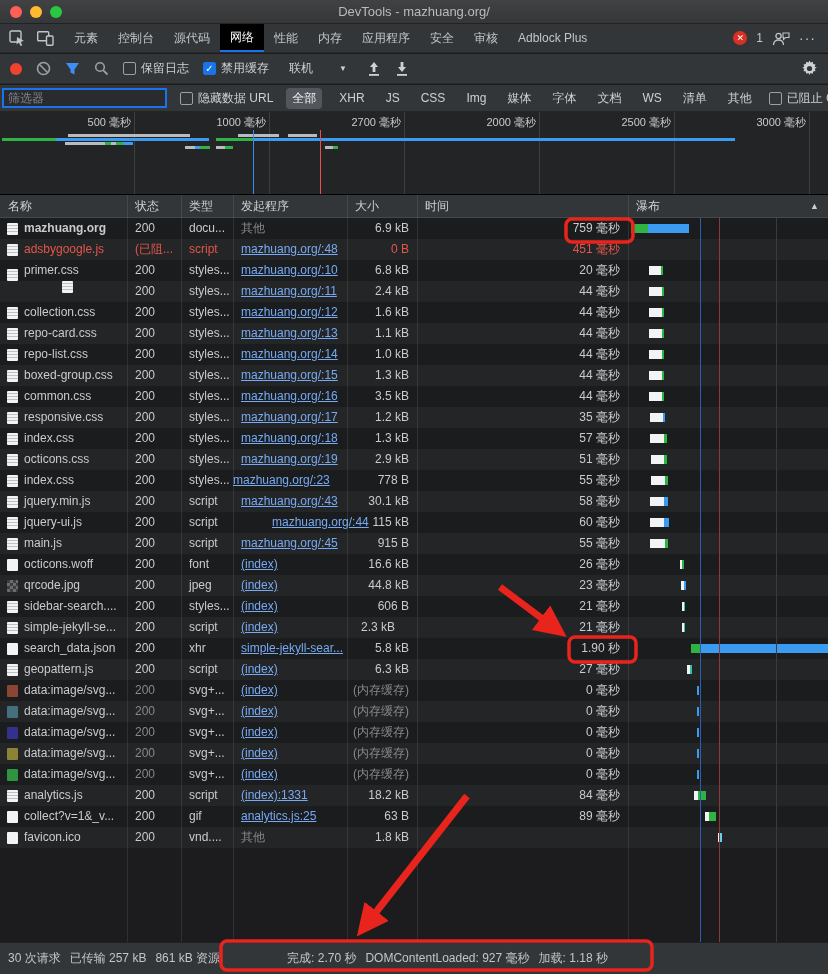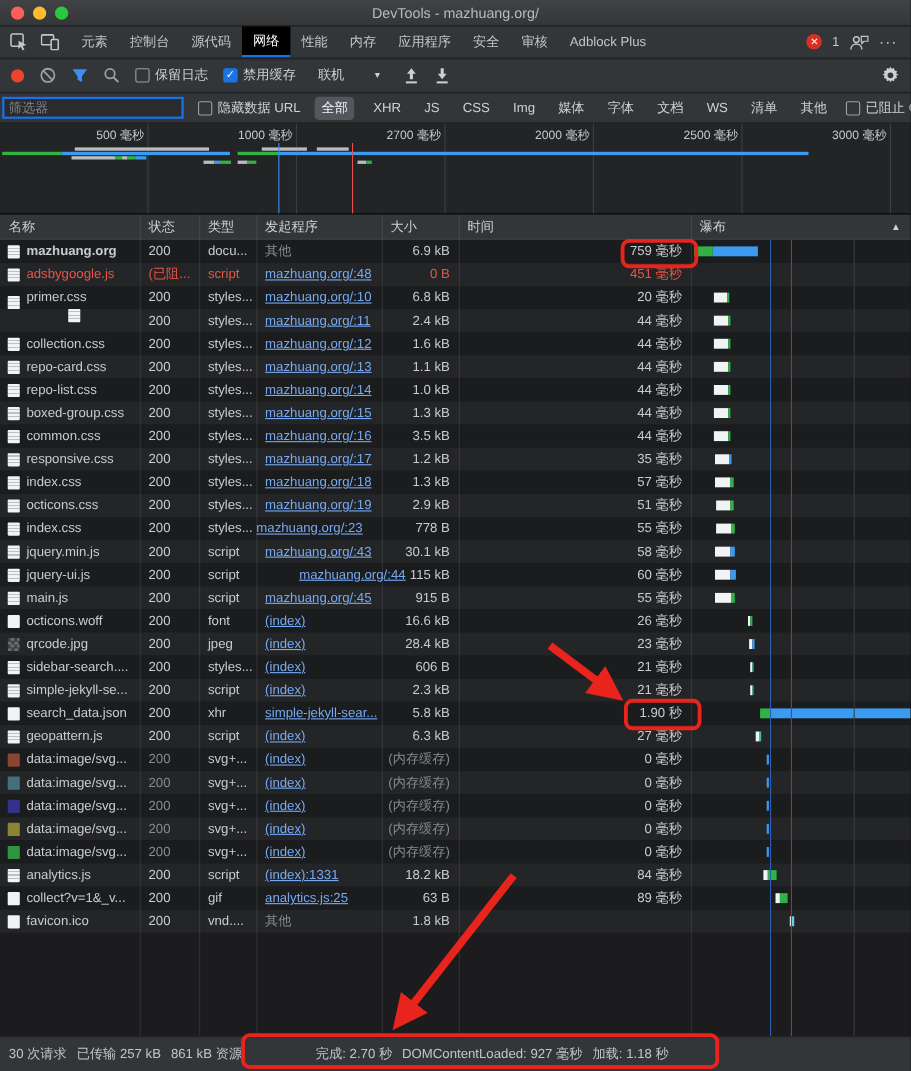--- a/index.html
+++ b/index.html
@@ -495,21 +495,21 @@
           <div class="wfseg" style="left: 682px; width: 2px; background: rgb(47, 179, 68);"></div>
         </div>
         <div class="row alt">
           <div class="cell namecell" style="left: 0px; width: 127px;">
             <span class="ric img"></span>
             <span>qrcode.jpg</span>
           </div>
           <div class="cell" style="left: 127px; width: 54px; padding-left: 8px;">200</div>
           <div class="cell" style="left: 181px; width: 52px; padding-left: 8px;">jpeg</div>
           <div class="cell" style="left: 233px; width: 114px; padding-left: 8px;"><span class="lnk">(index)</span></div>
-          <div class="cell right" style="left: 347px; width: 70px; padding-right: 8px;">28.4 kB</div>
+          <div class="cell right" style="left: 347px; width: 70px; padding-right: 8px;">44.8 kB</div>
           <div class="cell right" style="left: 417px; width: 211px; padding-right: 8px;">23 毫秒</div>
           <div class="wfseg" style="left: 681px; width: 3px; background: rgb(241, 243, 244);"></div>
           <div class="wfseg" style="left: 684px; width: 2px; background: rgb(59, 155, 240);"></div>
         </div>
         <div class="row">
           <div class="cell namecell" style="left: 0px; width: 127px;">
             <span class="ric doc"></span>
             <span>sidebar-search....</span>
           </div>
           <div class="cell" style="left: 127px; width: 54px; padding-left: 8px;">200</div>
@@ -521,21 +521,21 @@
           <div class="wfseg" style="left: 684px; width: 1px; background: rgb(53, 194, 160);"></div>
         </div>
         <div class="row alt">
           <div class="cell namecell" style="left: 0px; width: 127px;">
             <span class="ric doc"></span>
             <span>simple-jekyll-se...</span>
           </div>
           <div class="cell" style="left: 127px; width: 54px; padding-left: 8px;">200</div>
           <div class="cell" style="left: 181px; width: 52px; padding-left: 8px;">script</div>
           <div class="cell" style="left: 233px; width: 114px; padding-left: 8px;"><span class="lnk">(index)</span></div>
-          <div class="cell right" style="left: 347px; width: 70px; padding-right: 8px;">2.3 kB</div>
+          <div class="cell right" style="left: 347px; width: 70px; padding-right: 8px; text-align: center;">2.3 kB</div>
           <div class="cell right" style="left: 417px; width: 211px; padding-right: 8px;">21 毫秒</div>
           <div class="wfseg" style="left: 682px; width: 2px; background: rgb(241, 243, 244);"></div>
           <div class="wfseg" style="left: 684px; width: 1px; background: rgb(53, 194, 160);"></div>
         </div>
         <div class="row">
           <div class="cell namecell" style="left: 0px; width: 127px;">
             <span class="ric file"></span>
             <span>search_data.json</span>
           </div>
           <div class="cell" style="left: 127px; width: 54px; padding-left: 8px;">200</div>

